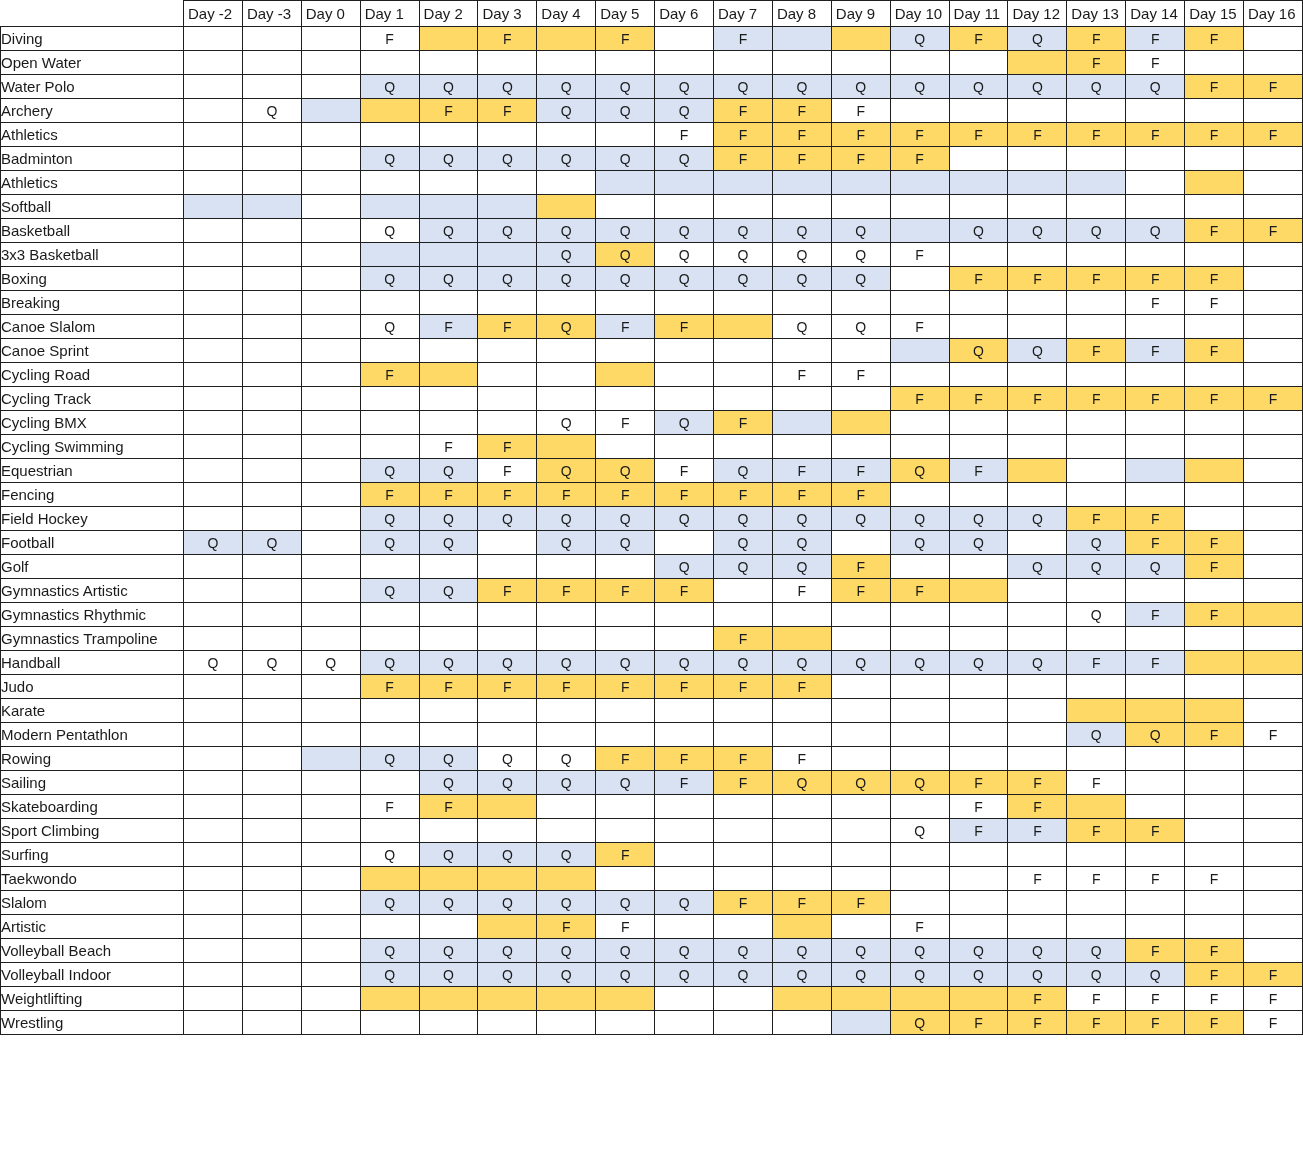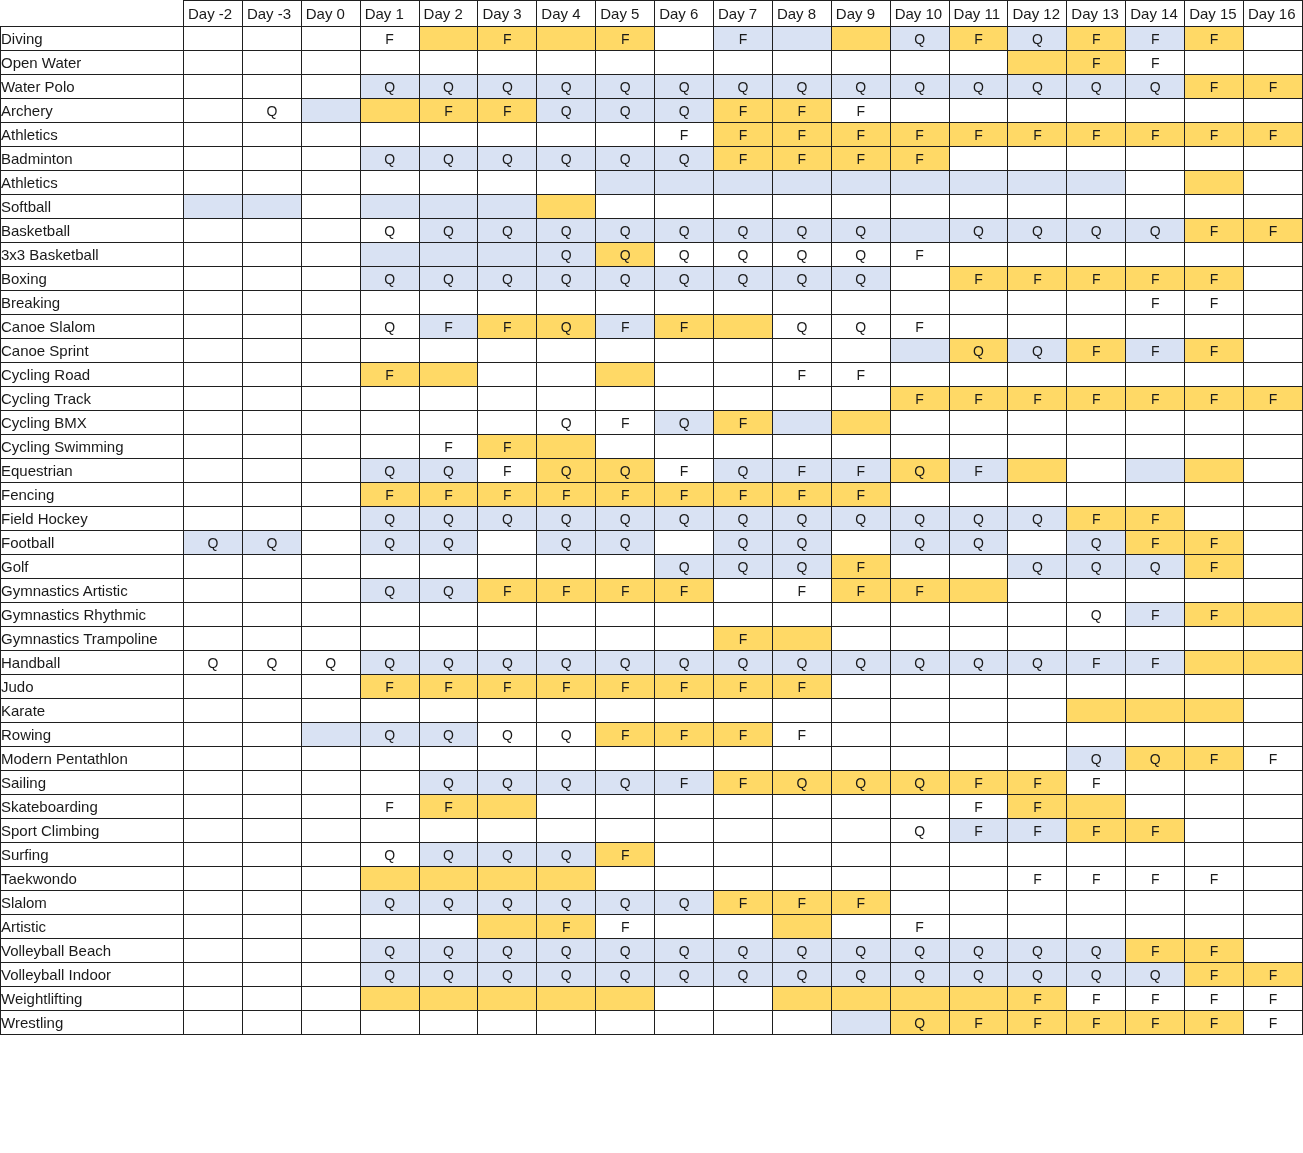--- a/index.html
+++ b/index.html
@@ -726,62 +726,62 @@
         <td class="day-cell" style="background-color: rgb(255, 255, 255);"></td>
         <td class="day-cell" style="background-color: rgb(255, 255, 255);"></td>
         <td class="day-cell" style="background-color: rgb(255, 255, 255);"></td>
         <td class="day-cell" style="background-color: rgb(255, 255, 255);"></td>
         <td class="day-cell" style="background-color: rgb(255, 217, 102);"></td>
         <td class="day-cell" style="background-color: rgb(255, 217, 102);"></td>
         <td class="day-cell" style="background-color: rgb(255, 217, 102);"></td>
         <td class="day-cell" style="background-color: rgb(255, 255, 255);"></td>
       </tr>
       <tr>
+        <td class="sport-name">Modern Pentathlon</td>
+        <td class="day-cell" style="background-color: rgb(255, 255, 255);"></td>
+        <td class="day-cell" style="background-color: rgb(255, 255, 255);"></td>
+        <td class="day-cell" style="background-color: rgb(255, 255, 255);"></td>
+        <td class="day-cell" style="background-color: rgb(255, 255, 255);"></td>
+        <td class="day-cell" style="background-color: rgb(255, 255, 255);"></td>
+        <td class="day-cell" style="background-color: rgb(255, 255, 255);"></td>
+        <td class="day-cell" style="background-color: rgb(255, 255, 255);"></td>
+        <td class="day-cell" style="background-color: rgb(255, 255, 255);"></td>
+        <td class="day-cell" style="background-color: rgb(255, 255, 255);"></td>
+        <td class="day-cell" style="background-color: rgb(255, 255, 255);"></td>
+        <td class="day-cell" style="background-color: rgb(255, 255, 255);"></td>
+        <td class="day-cell" style="background-color: rgb(255, 255, 255);"></td>
+        <td class="day-cell" style="background-color: rgb(255, 255, 255);"></td>
+        <td class="day-cell" style="background-color: rgb(255, 255, 255);"></td>
+        <td class="day-cell" style="background-color: rgb(255, 255, 255);"></td>
+        <td class="day-cell" style="background-color: rgb(217, 226, 243);">Q</td>
+        <td class="day-cell" style="background-color: rgb(255, 217, 102);">Q</td>
+        <td class="day-cell" style="background-color: rgb(255, 217, 102);">F</td>
+        <td class="day-cell" style="background-color: rgb(255, 255, 255);">F</td>
+      </tr>
+      <tr>
         <td class="sport-name">Rowing</td>
         <td class="day-cell" style="background-color: rgb(255, 255, 255);"></td>
         <td class="day-cell" style="background-color: rgb(255, 255, 255);"></td>
         <td class="day-cell" style="background-color: rgb(217, 226, 243);"></td>
         <td class="day-cell" style="background-color: rgb(217, 226, 243);">Q</td>
         <td class="day-cell" style="background-color: rgb(217, 226, 243);">Q</td>
         <td class="day-cell" style="background-color: rgb(255, 255, 255);">Q</td>
         <td class="day-cell" style="background-color: rgb(255, 255, 255);">Q</td>
         <td class="day-cell" style="background-color: rgb(255, 217, 102);">F</td>
         <td class="day-cell" style="background-color: rgb(255, 217, 102);">F</td>
         <td class="day-cell" style="background-color: rgb(255, 217, 102);">F</td>
         <td class="day-cell" style="background-color: rgb(255, 255, 255);">F</td>
         <td class="day-cell" style="background-color: rgb(255, 255, 255);"></td>
         <td class="day-cell" style="background-color: rgb(255, 255, 255);"></td>
         <td class="day-cell" style="background-color: rgb(255, 255, 255);"></td>
         <td class="day-cell" style="background-color: rgb(255, 255, 255);"></td>
         <td class="day-cell" style="background-color: rgb(255, 255, 255);"></td>
         <td class="day-cell" style="background-color: rgb(255, 255, 255);"></td>
         <td class="day-cell" style="background-color: rgb(255, 255, 255);"></td>
         <td class="day-cell" style="background-color: rgb(255, 255, 255);"></td>
-      </tr>
-      <tr>
-        <td class="sport-name">Modern Pentathlon</td>
-        <td class="day-cell" style="background-color: rgb(255, 255, 255);"></td>
-        <td class="day-cell" style="background-color: rgb(255, 255, 255);"></td>
-        <td class="day-cell" style="background-color: rgb(255, 255, 255);"></td>
-        <td class="day-cell" style="background-color: rgb(255, 255, 255);"></td>
-        <td class="day-cell" style="background-color: rgb(255, 255, 255);"></td>
-        <td class="day-cell" style="background-color: rgb(255, 255, 255);"></td>
-        <td class="day-cell" style="background-color: rgb(255, 255, 255);"></td>
-        <td class="day-cell" style="background-color: rgb(255, 255, 255);"></td>
-        <td class="day-cell" style="background-color: rgb(255, 255, 255);"></td>
-        <td class="day-cell" style="background-color: rgb(255, 255, 255);"></td>
-        <td class="day-cell" style="background-color: rgb(255, 255, 255);"></td>
-        <td class="day-cell" style="background-color: rgb(255, 255, 255);"></td>
-        <td class="day-cell" style="background-color: rgb(255, 255, 255);"></td>
-        <td class="day-cell" style="background-color: rgb(255, 255, 255);"></td>
-        <td class="day-cell" style="background-color: rgb(255, 255, 255);"></td>
-        <td class="day-cell" style="background-color: rgb(217, 226, 243);">Q</td>
-        <td class="day-cell" style="background-color: rgb(255, 217, 102);">Q</td>
-        <td class="day-cell" style="background-color: rgb(255, 217, 102);">F</td>
-        <td class="day-cell" style="background-color: rgb(255, 255, 255);">F</td>
       </tr>
       <tr>
         <td class="sport-name">Sailing</td>
         <td class="day-cell" style="background-color: rgb(255, 255, 255);"></td>
         <td class="day-cell" style="background-color: rgb(255, 255, 255);"></td>
         <td class="day-cell" style="background-color: rgb(255, 255, 255);"></td>
         <td class="day-cell" style="background-color: rgb(255, 255, 255);"></td>
         <td class="day-cell" style="background-color: rgb(217, 226, 243);">Q</td>
         <td class="day-cell" style="background-color: rgb(217, 226, 243);">Q</td>
         <td class="day-cell" style="background-color: rgb(217, 226, 243);">Q</td>

